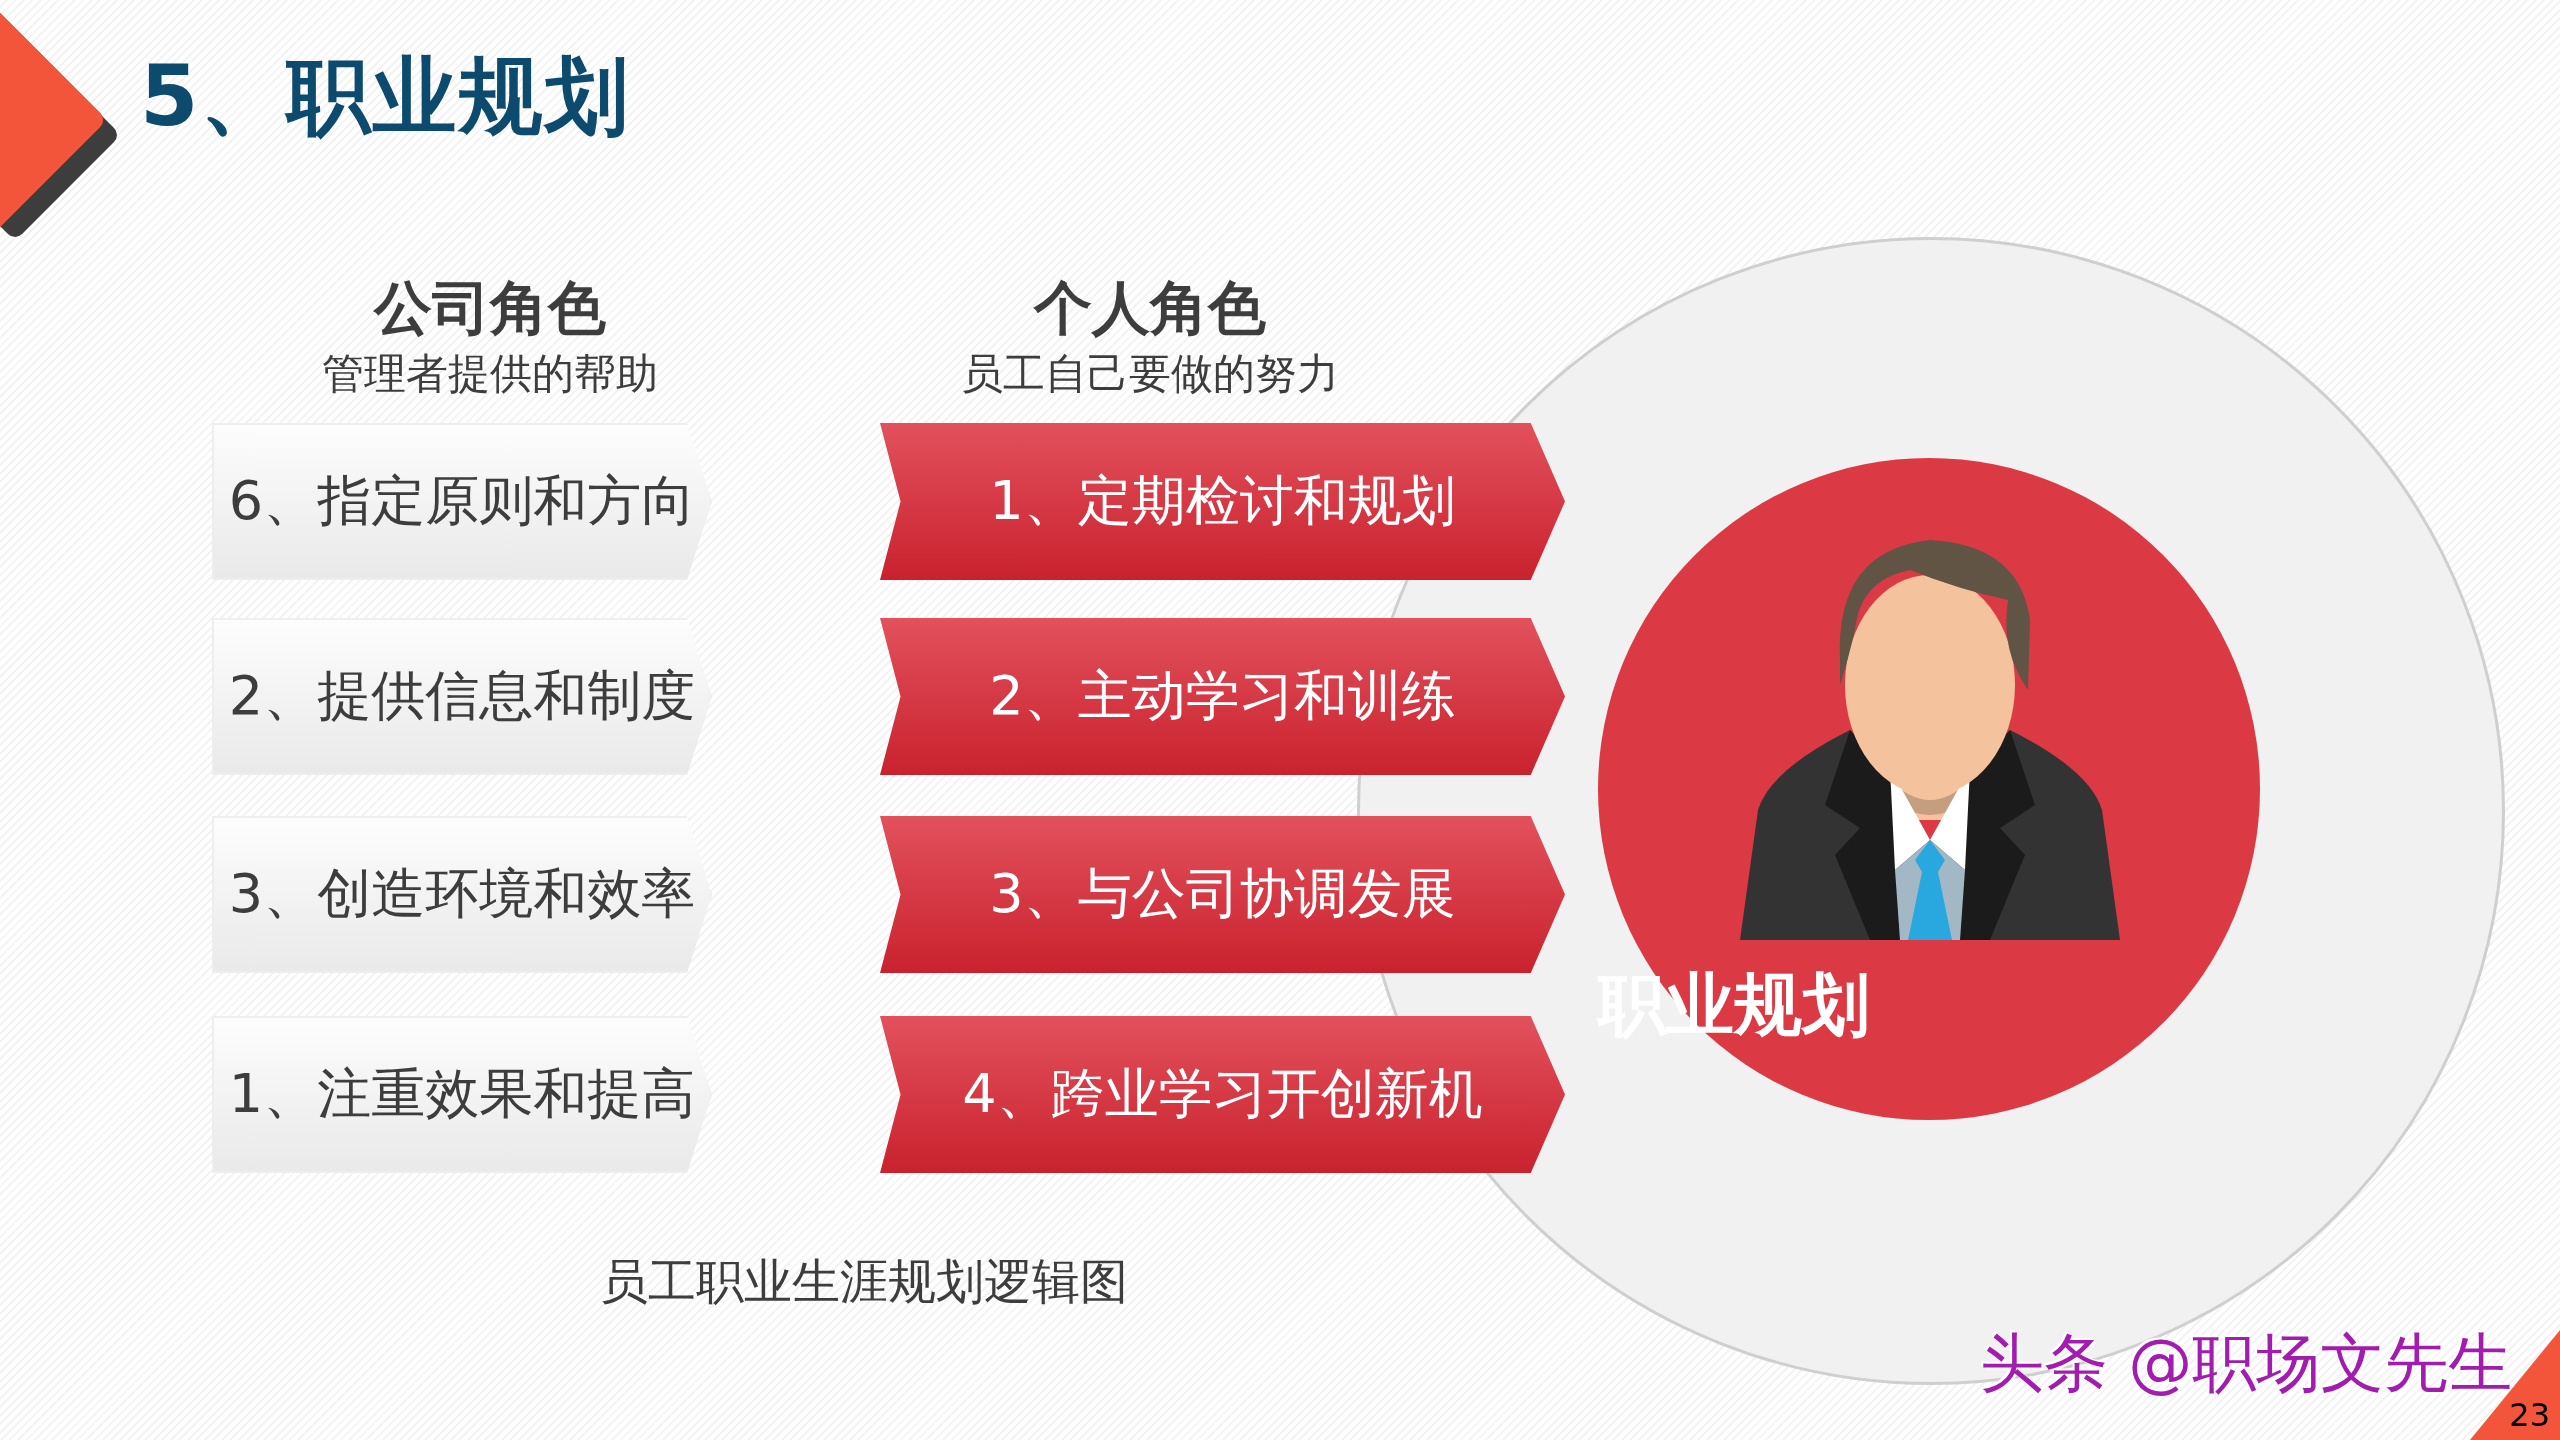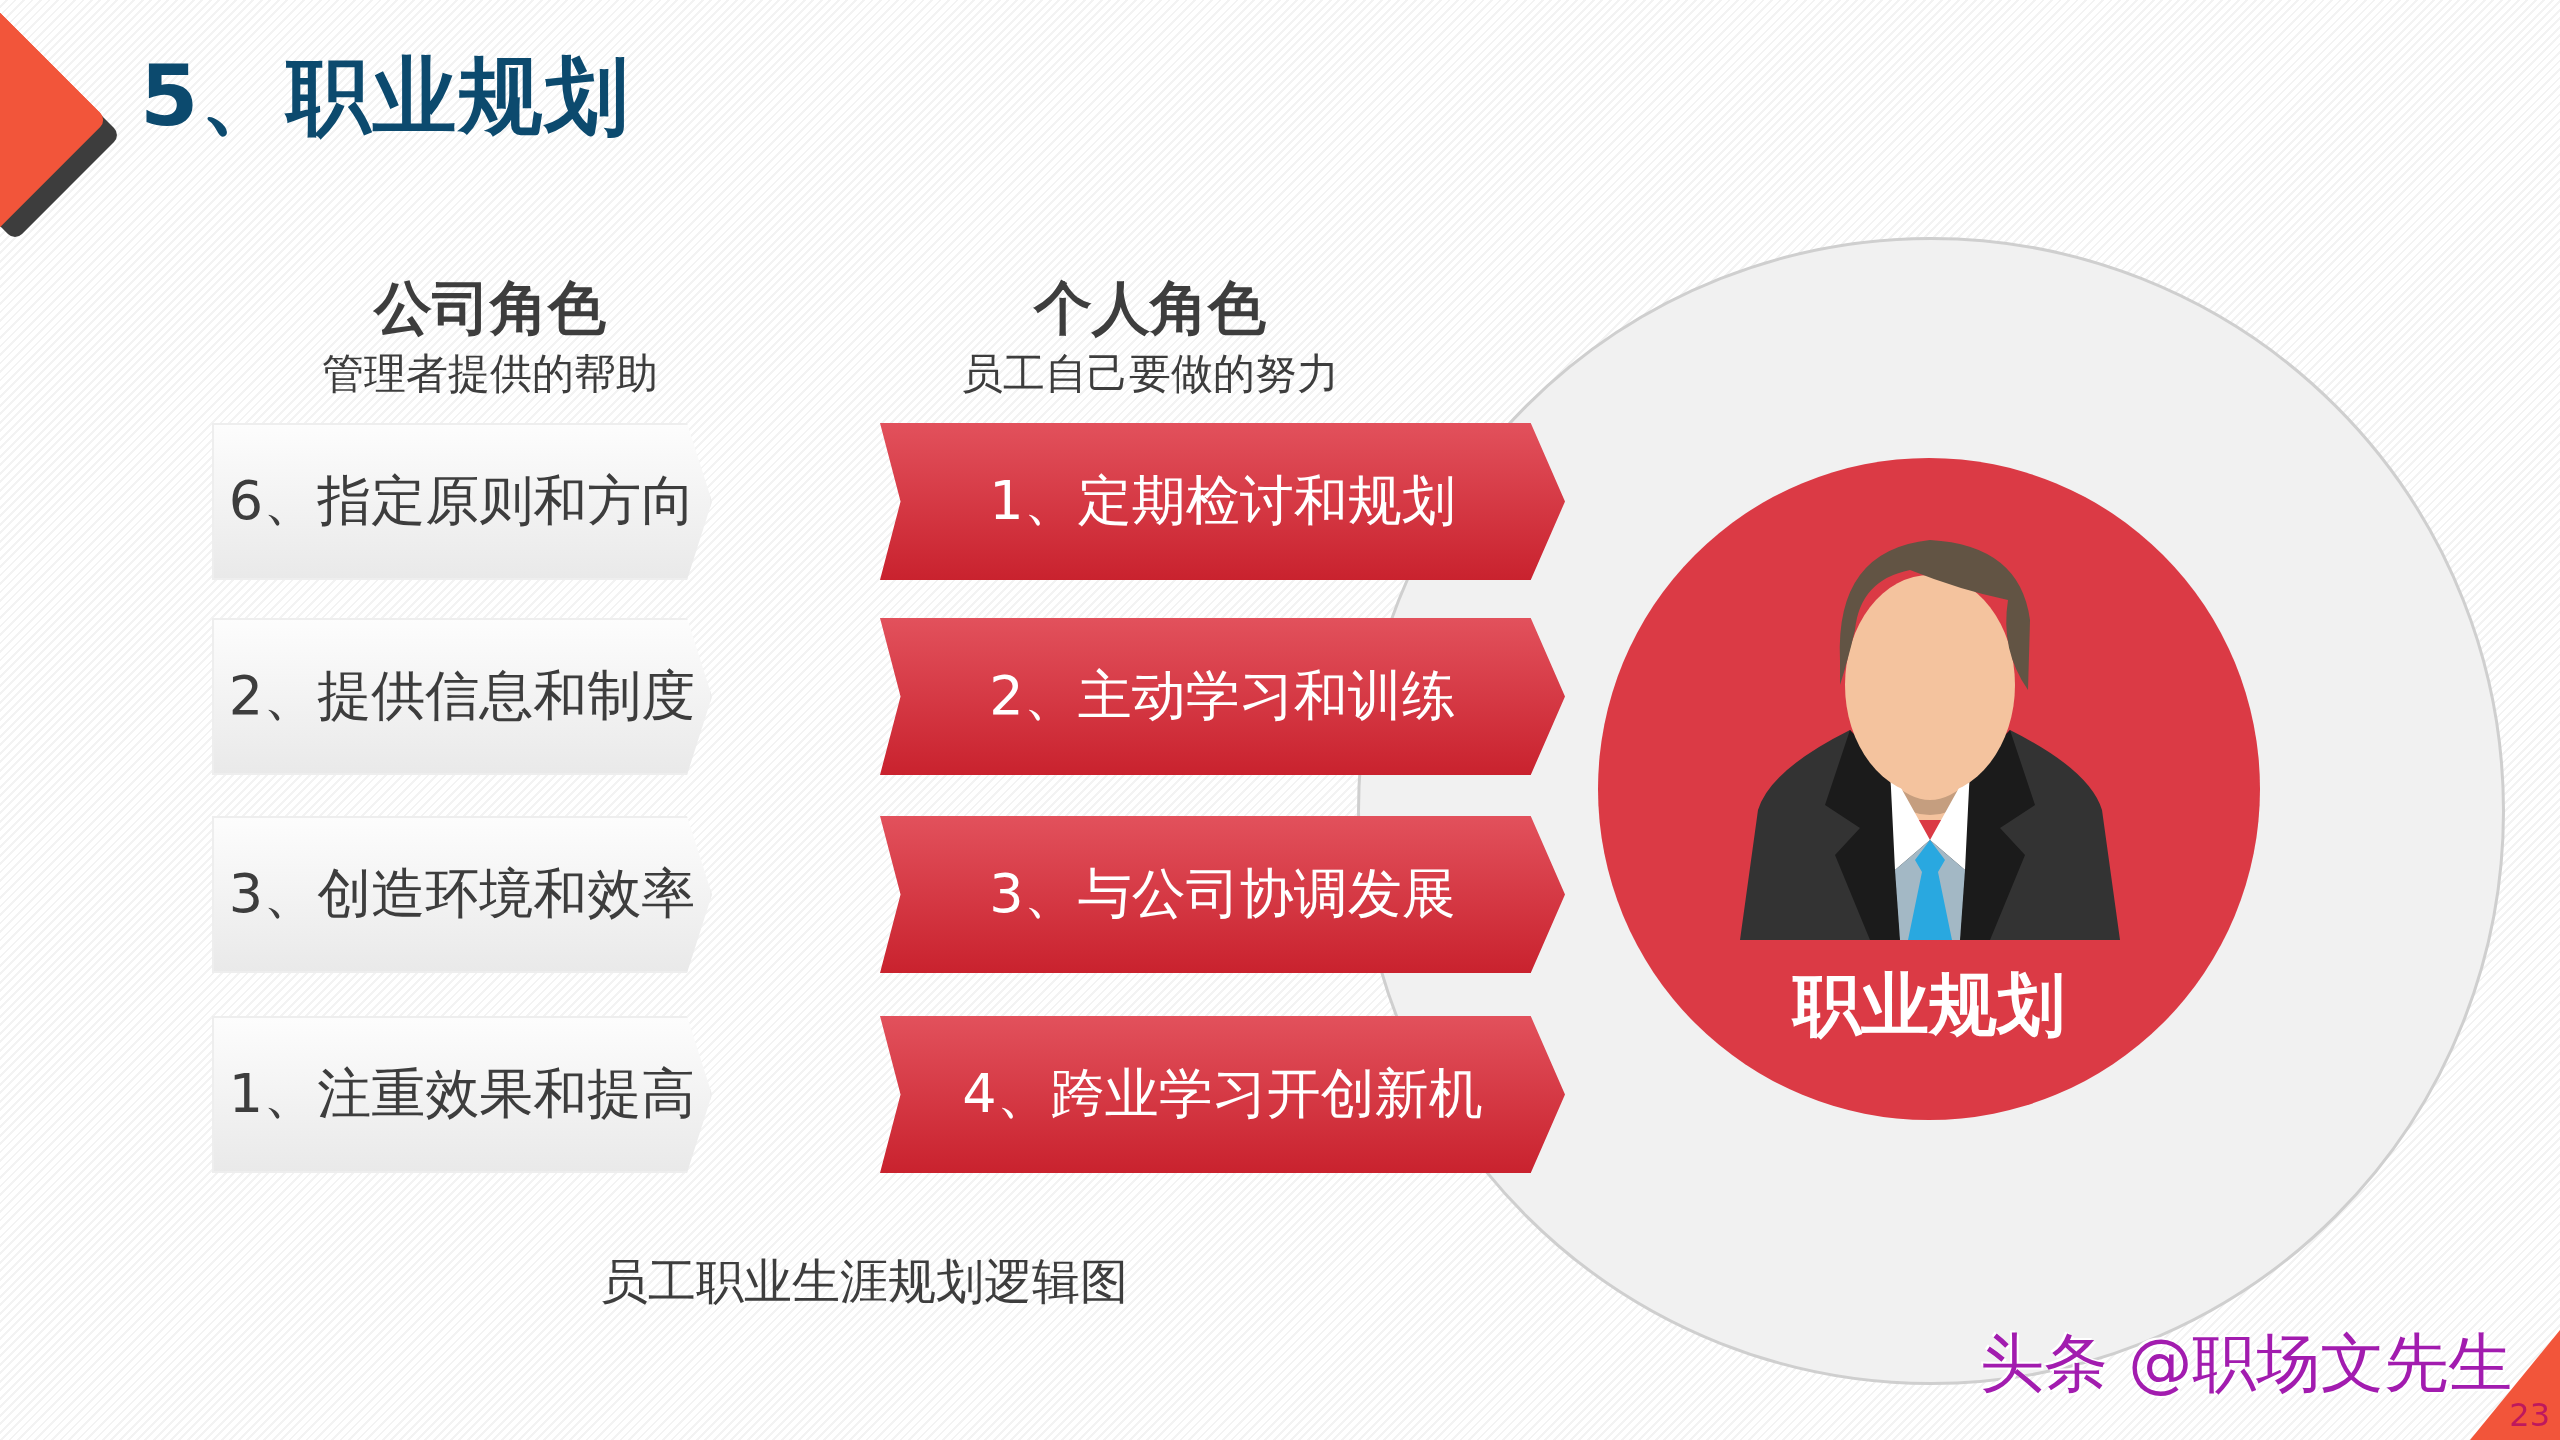--- a/index.html
+++ b/index.html
@@ -15,41 +15,41 @@
   .hdr-red { left:-110px; top:30px; width:180px; height:180px; background:#f2553a; transform:rotate(45deg); border-radius:10px; }
   .page-title { left:140px; top:40px; font-size:84px; font-weight:bold; color:#0c4a6e; letter-spacing:2px; }
 
   .col-head { text-align:center; color:#3d3d3d; }
   .col-head .h { font-size:58px; font-weight:bold; line-height:80px; }
   .col-head .s { font-size:42px; line-height:52px; }
 
   .big-ring { left:1357px; top:237px; width:1148px; height:1148px; border-radius:50%;
     background:#f1f1f1; border:3px solid #cfcfcf; box-sizing:border-box; }
   .red-circle { left:1598px; top:458px; width:662px; height:662px; border-radius:50%; background:#db3a45; }
-  .circle-label { left:1598px; top:960px; width:662px; text-align:center; font-size:68px; font-weight:bold; color:#fff; }
+  .circle-label { left:1598px; top:960px; width:662px; text-align:left; font-size:68px; font-weight:bold; color:#fff; }
 
   .gray-box {
     position:absolute; left:212px; width:500px; height:157px;
     background:linear-gradient(#fdfdfd, #e9e9e9);
     clip-path: polygon(0 0, 95% 0, 100% 50%, 95% 100%, 0 100%);
     display:flex; align-items:center; justify-content:center;
     font-size:54px; color:#3d3d3d;
     box-shadow: 0 0 0 2px #eee inset;
   }
   .red-box {
     position:absolute; left:880px; width:685px; height:157px;
     background:linear-gradient(#e2515c, #c9222e);
     clip-path: polygon(0 0, 95% 0, 100% 50%, 95% 100%, 0 100%, 3% 50%);
     display:flex; align-items:center; justify-content:center;
     font-size:54px; color:#fff;
   }
   .caption { left:600px; top:1250px; font-size:48px; color:#3d3d3d; }
   .watermark { left:1980px; top:1320px; font-size:64px; color:#a21caf; text-shadow:2px 2px 0 #fff, -2px -2px 0 #fff; }
   .corner { right:0; bottom:0; width:0; height:0; border-left:90px solid transparent; border-bottom:110px solid #f2553a; }
-  .page-num { right:10px; bottom:6px; font-size:32px; color:#be185d; }
+  .page-num { right:10px; bottom:6px; font-size:32px; color:#000000; }
 </style>
 </head>
 <body>
 
 <div class="abs hdr-red"></div>
 <div class="abs hdr-dark" style="z-index:-0;"></div>
 <div class="abs hdr-red"></div>
 <div class="abs page-title">5、职业规划</div>
 
 <div class="abs big-ring"></div>

